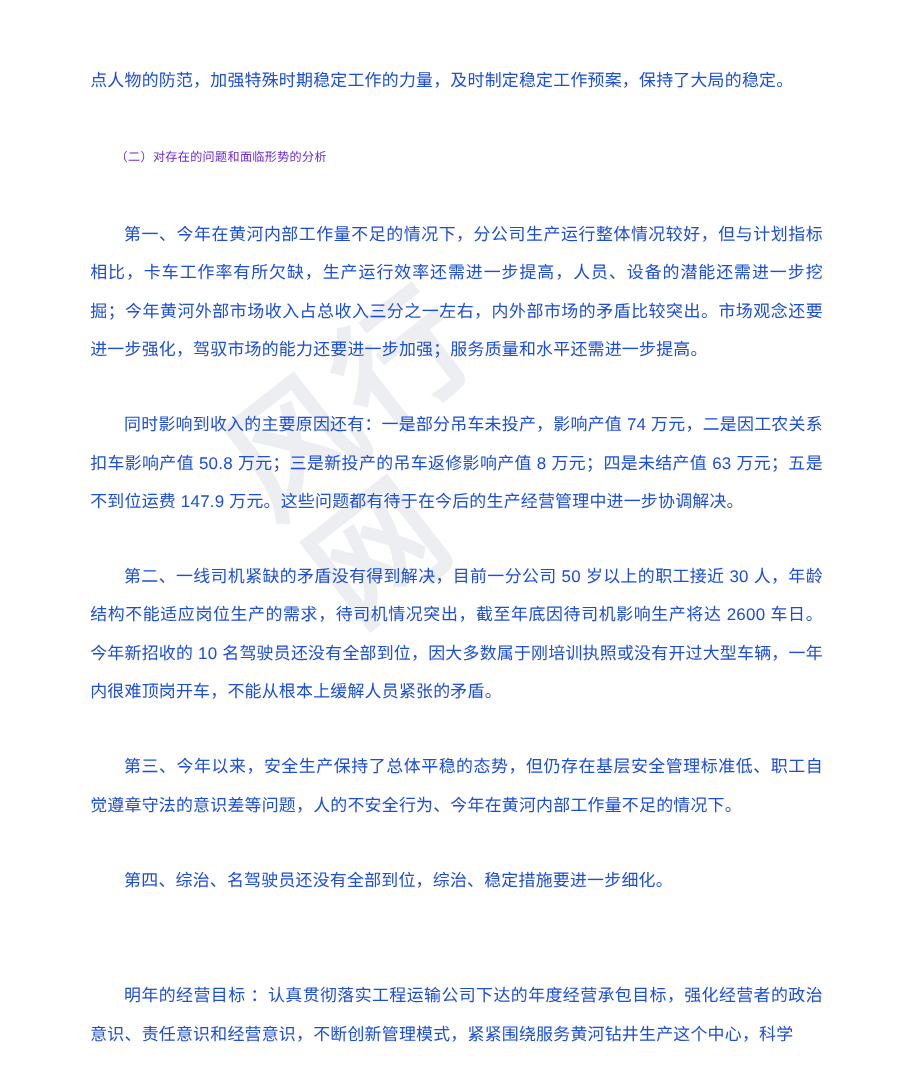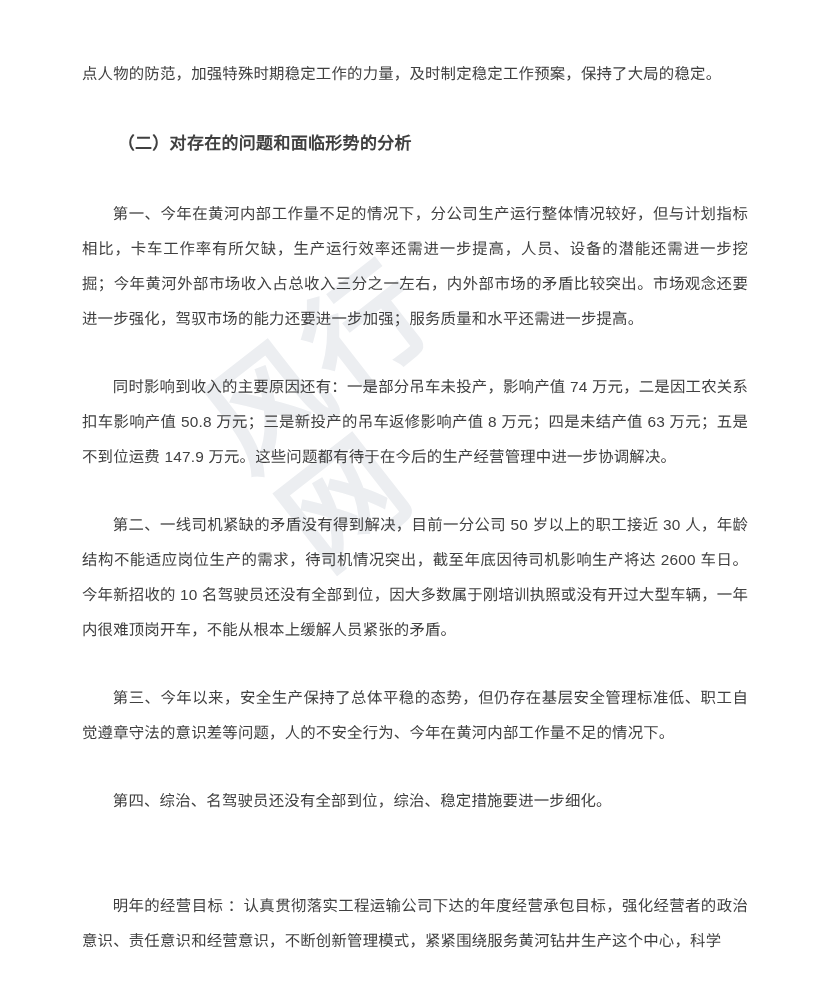--- a/index.html
+++ b/index.html
@@ -39,36 +39,36 @@
     z-index: 0;
   }
   .content {
     position: relative;
     z-index: 1;
     padding: 56px 82px 0 82px;
     box-sizing: border-box;
   }
   .para {
     margin: 0 0 0 0;
-    color: #404040;
+    color: #1d4ed8;
     font-size: 15.4px;
     line-height: 35px;
     text-align: justify;
     text-justify: inter-ideograph;
     letter-spacing: 0.2px;
     word-break: break-all;
   }
   .para.indent {
     text-indent: 2em;
   }
   .heading {
     margin: 0;
-    color: #404040;
-    font-size: 17px;
-    font-weight: 700;
+    color: #6d28d9;
+    font-size: 11px;
+    font-weight: 400;
     line-height: 35px;
     letter-spacing: 0.3px;
     padding-left: 2.1em;
   }
   .gap-lg { height: 35px; }
   .gap-md { height: 33px; }
 </style>
 </head>
 <body>
 

